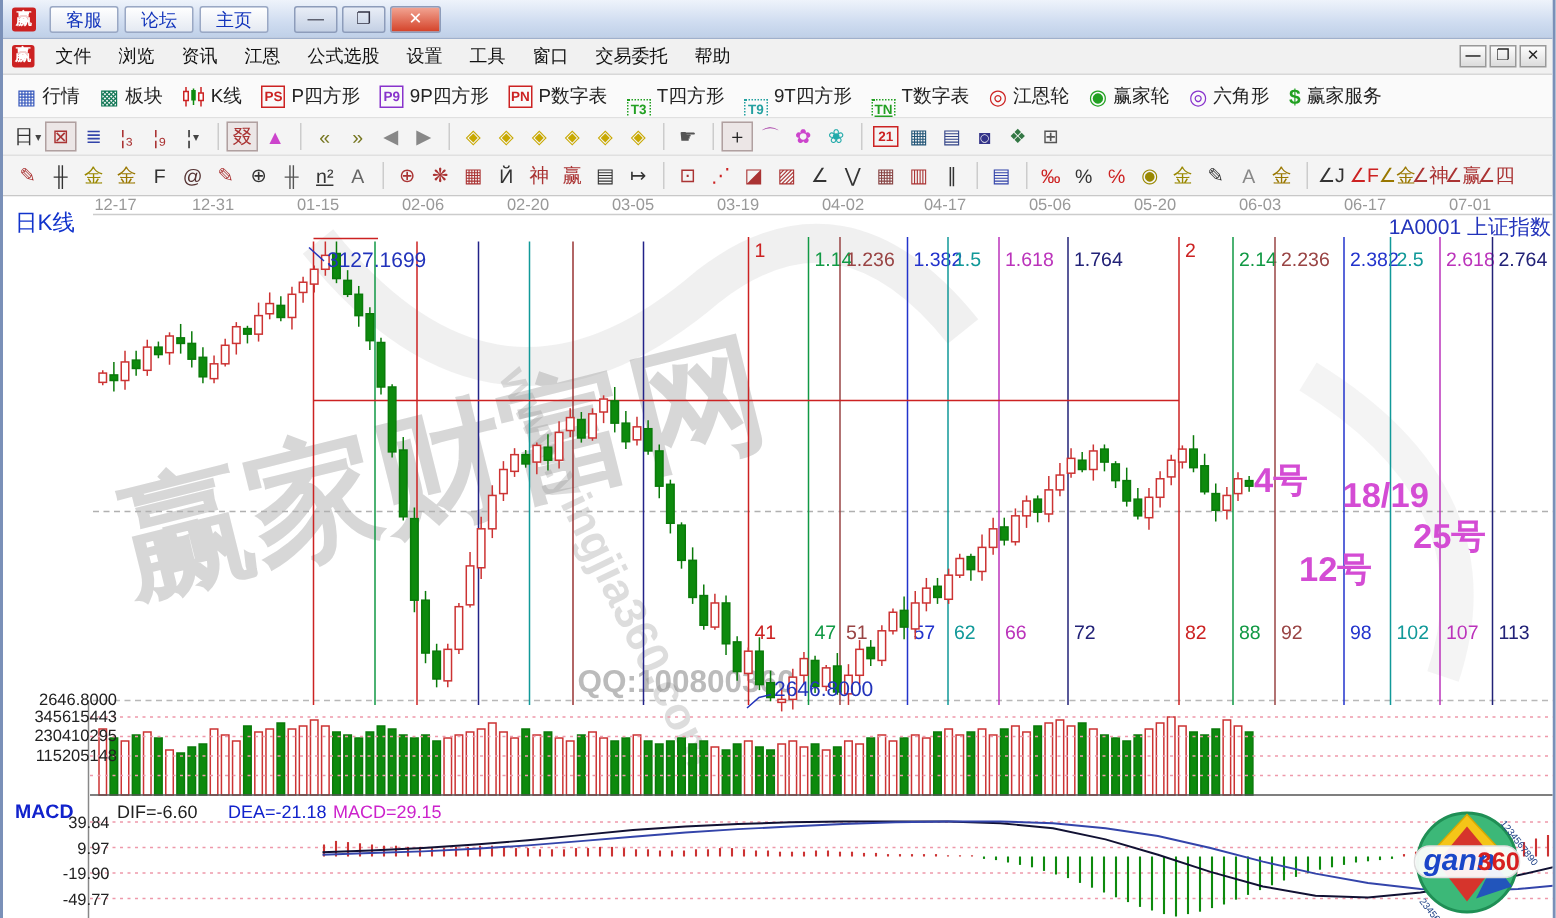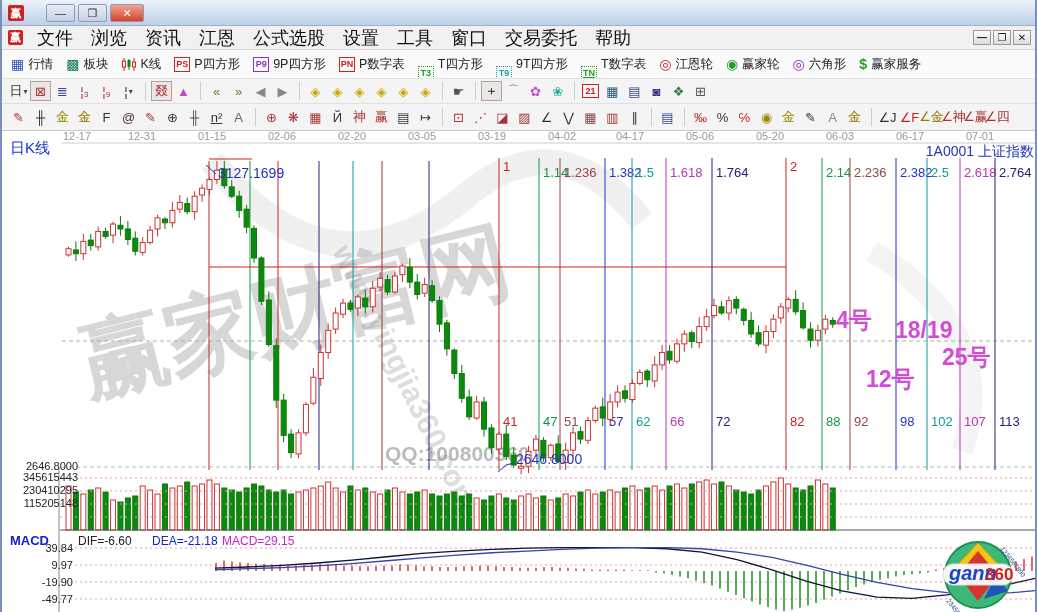--- a/index.html
+++ b/index.html
@@ -8,21 +8,21 @@
   
   .titlebar{height:26px;background:linear-gradient(#eef3fb,#cfdcf0 60%,#bfd0e8);border-bottom:1px solid #9fb0cc;display:flex;align-items:center;padding:0 4px;}
   .appicon{width:16px;height:16px;background:#c22;color:#fff;font-size:11px;line-height:16px;text-align:center;margin:0 5px 0 2px;font-weight:bold;border-radius:2px;}
   .title-text{font-size:12px;color:#16243d;flex:1;white-space:nowrap;overflow:hidden;}
   .tb-btn{min-width:46px;height:18px;margin-left:4px;background:linear-gradient(#ffffff,#e4e9f2);border:1px solid #9aa8c4;font-size:12px;color:#1133bb;text-align:center;line-height:16px;border-radius:2px;cursor:default;}
   .win-btn{width:29px;height:18px;margin-left:3px;background:linear-gradient(#e9eef7,#c4d0e4);border:1px solid #8d9cba;font-size:11px;color:#334;text-align:center;line-height:16px;border-radius:2px;}
   .win-btn.close{background:linear-gradient(#f2a492,#d4432a);color:#fff;font-weight:bold;width:34px;}
   
   .menubar{height:24px;background:#f1f1f1;border-bottom:1px solid #d8d8d8;display:flex;align-items:center;padding:0 4px;}
   .menubar .appicon{width:15px;height:15px;line-height:15px;}
-  .menu-item{font-size:18px;color:#111;padding:2px 9px;white-space:nowrap;}
+  .menu-item{font-size:12px;color:#111;padding:2px 9px;white-space:nowrap;}
   .mdi{margin-left:auto;display:flex;}
   .mdi-btn{width:18px;height:15px;border:1px solid #999;background:linear-gradient(#fdfdfd,#dcdcdc);font-size:10px;line-height:13px;text-align:center;color:#222;margin-left:2px;font-weight:bold;}
   
   .toolbar1{height:29px;background:#fafafa;border-bottom:1px solid #e0e0e0;display:flex;align-items:center;padding:0 6px;overflow:hidden;}
   .t1-item{display:flex;align-items:center;margin-right:7px;padding:2px 3px;white-space:nowrap;}
   .t1-label{font-size:12.5px;color:#222;margin-left:4px;}
   .t1-ico{font-size:14px;line-height:14px;}
   .t1-letter{display:inline-block;width:16px;height:15px;font-size:9px;font-weight:bold;text-align:center;line-height:13px;border:1px solid currentColor;}
   .t1-letter.dash{border-style:dotted;margin-top:18px;}
   .toolbar2{height:25px;background:#f4f4f4;border-bottom:1px solid #e0e0e0;display:flex;align-items:center;padding:0 6px;overflow:hidden;}
@@ -36,20 +36,25 @@
   .chart-area{position:relative;width:1037px;height:481px;background:#fff;}
   svg text{user-select:none;}
 </style>
 </head>
 <body>
 
 <div class="window">
 
   <div class="titlebar">
     <div class="appicon">赢</div>
+    <div id="tb-buttons" style="display:flex;">
+        <div class="tb-btn">客服</div>
+        <div class="tb-btn">论坛</div>
+        <div class="tb-btn">主页</div>
+      </div>
     <div style="width:14px;"></div>
     <div id="win-buttons" style="display:flex;">
         <div class="win-btn">—</div>
         <div class="win-btn">❐</div>
         <div class="win-btn close">✕</div>
       </div>
   </div>
 
   <div class="menubar">
     <div class="appicon">赢</div>

